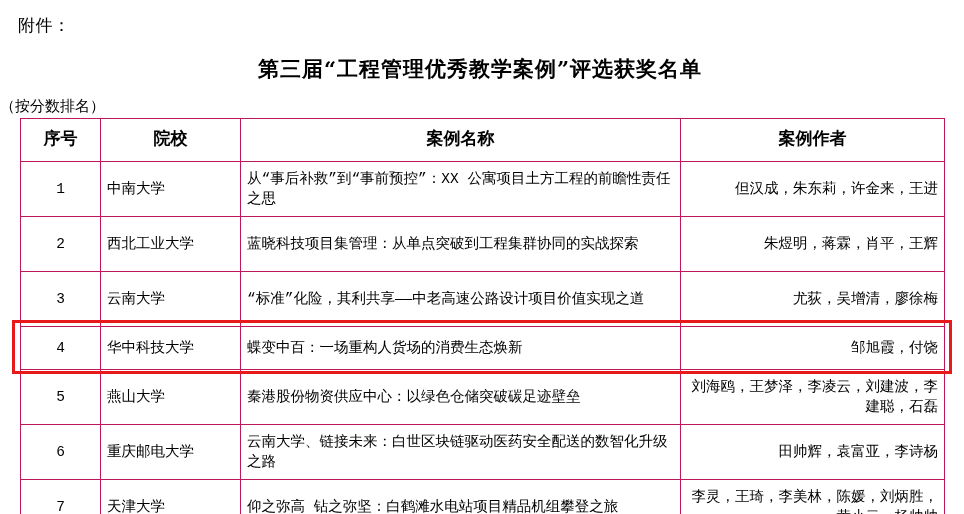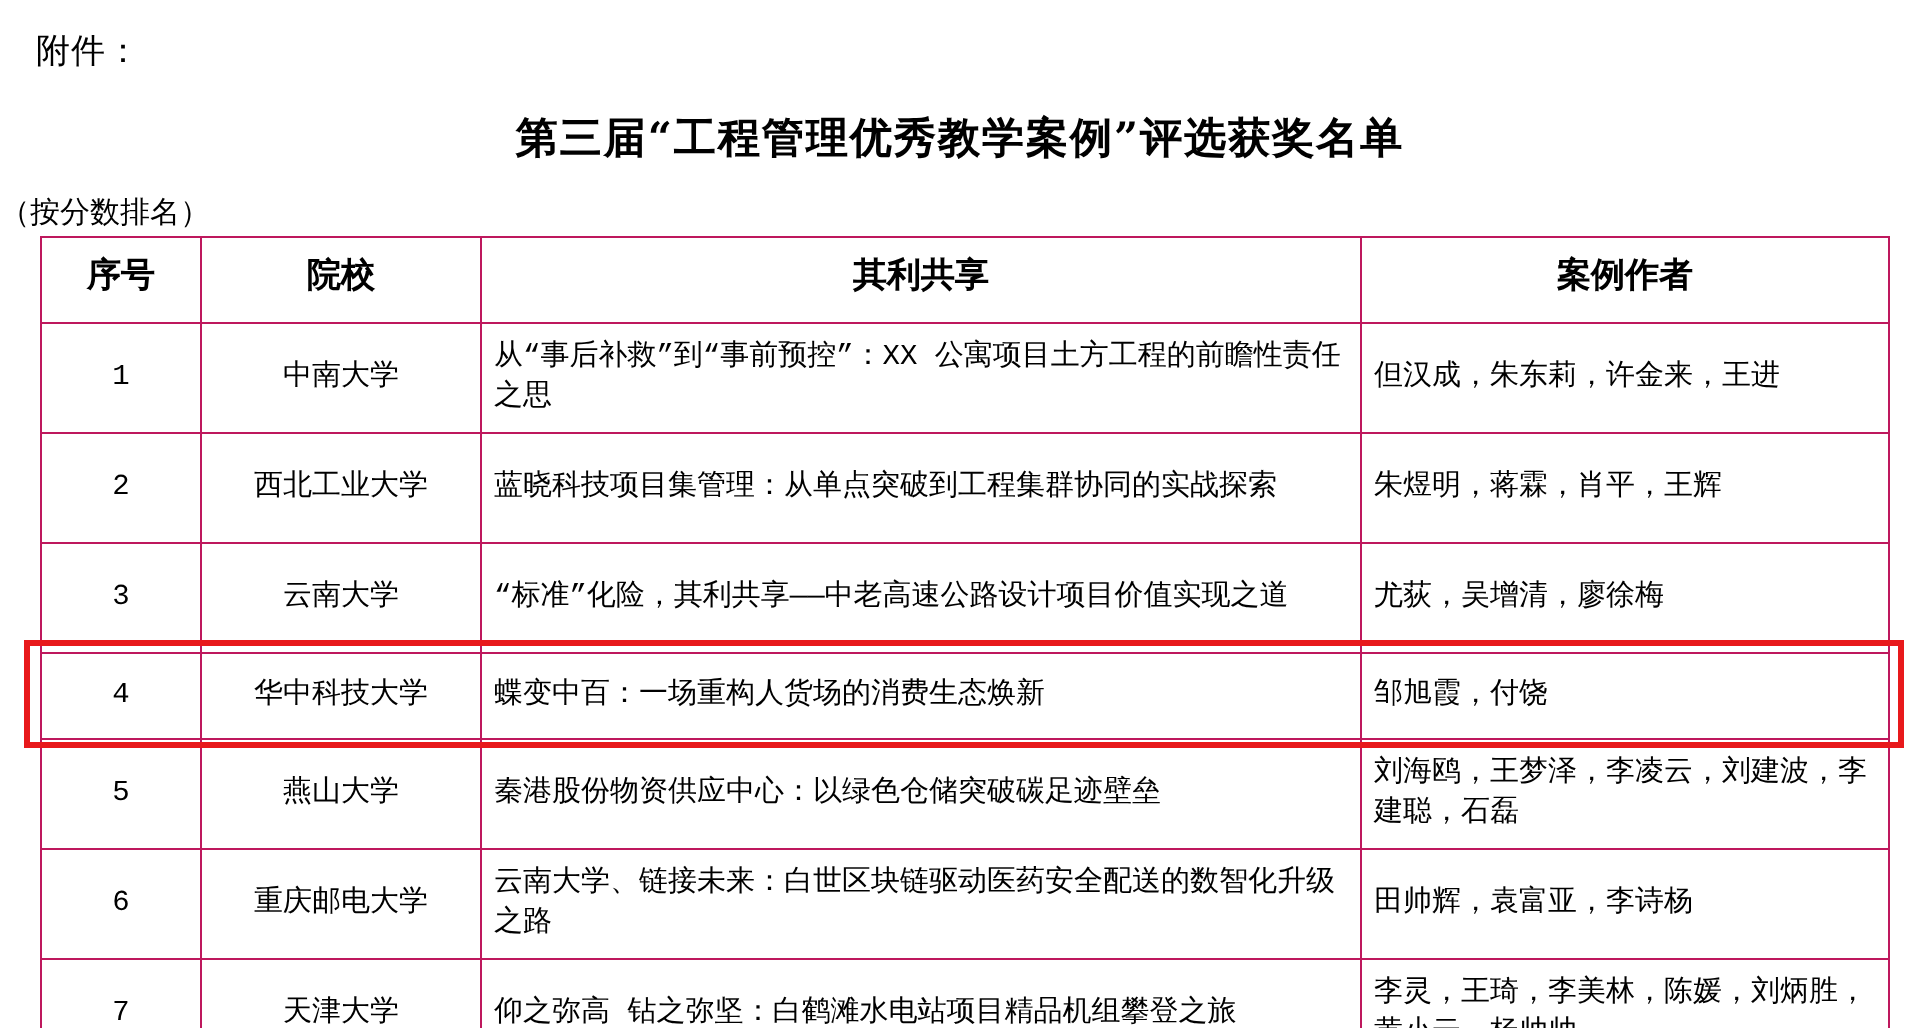--- a/index.html
+++ b/index.html
@@ -78,29 +78,28 @@
   col.c-idx { width: 80px; }
   col.c-school { width: 140px; }
   col.c-case { width: 440px; }
   col.c-authors { width: 264px; }
 
   td.idx {
     text-align: center;
     font-size: 15px;
   }
   td.school {
-    text-align: center;
     font-size: 15.5px;
   }
   td.case-name {
     text-align: left;
     font-size: 15px;
   }
   td.authors {
-    text-align: left;
+    text-align: right;
     font-size: 15px;
     margin-left: 12px;
   }
   tr.row-tall td { height: 46px; }
   tr.row-short td { height: 34px; }
 
   
   .highlight-box {
     position: absolute;
     left: 12px;
@@ -128,21 +127,21 @@
       <colgroup>
         <col class="c-idx">
         <col class="c-school">
         <col class="c-case">
         <col class="c-authors">
       </colgroup>
       <thead>
         <tr>
           <th>序号</th>
           <th>院校</th>
-          <th>其利共享</th>
+          <th>案例名称</th>
           <th>案例作者</th>
         </tr>
       </thead>
       <tbody>
         <tr class="row-tall">
           <td class="idx">1</td>
           <td class="school">中南大学</td>
           <td class="case-name">从“事后补救”到“事前预控”：XX 公寓项目土方工程的前瞻性责任之思</td>
           <td class="authors">但汉成，朱东莉，许金来，王进</td>
         </tr>

